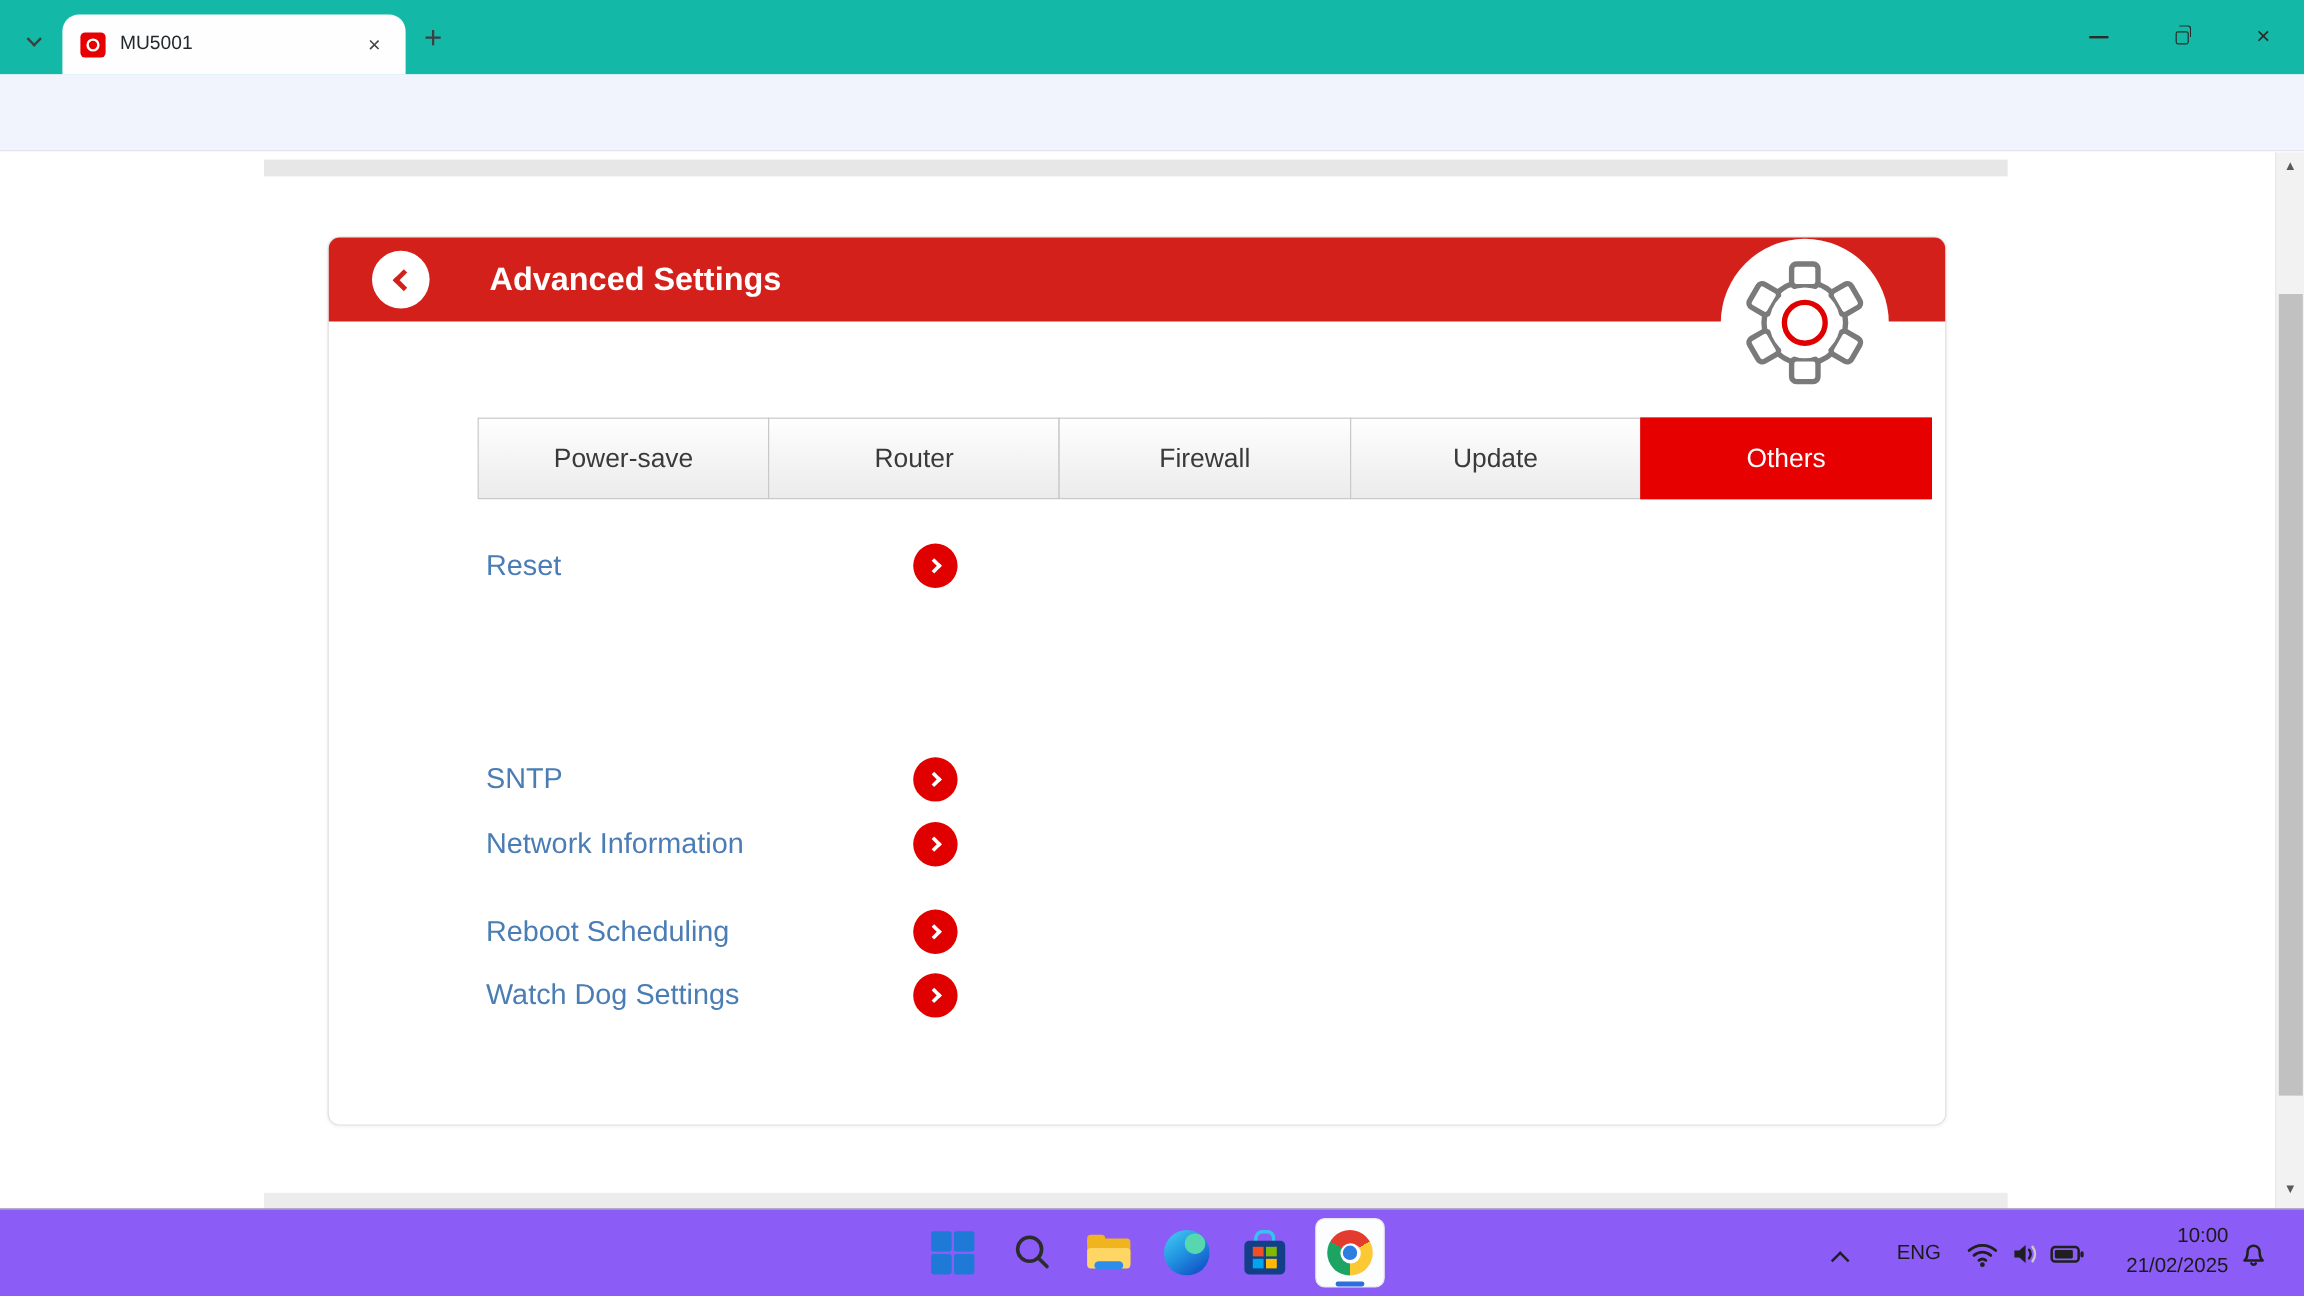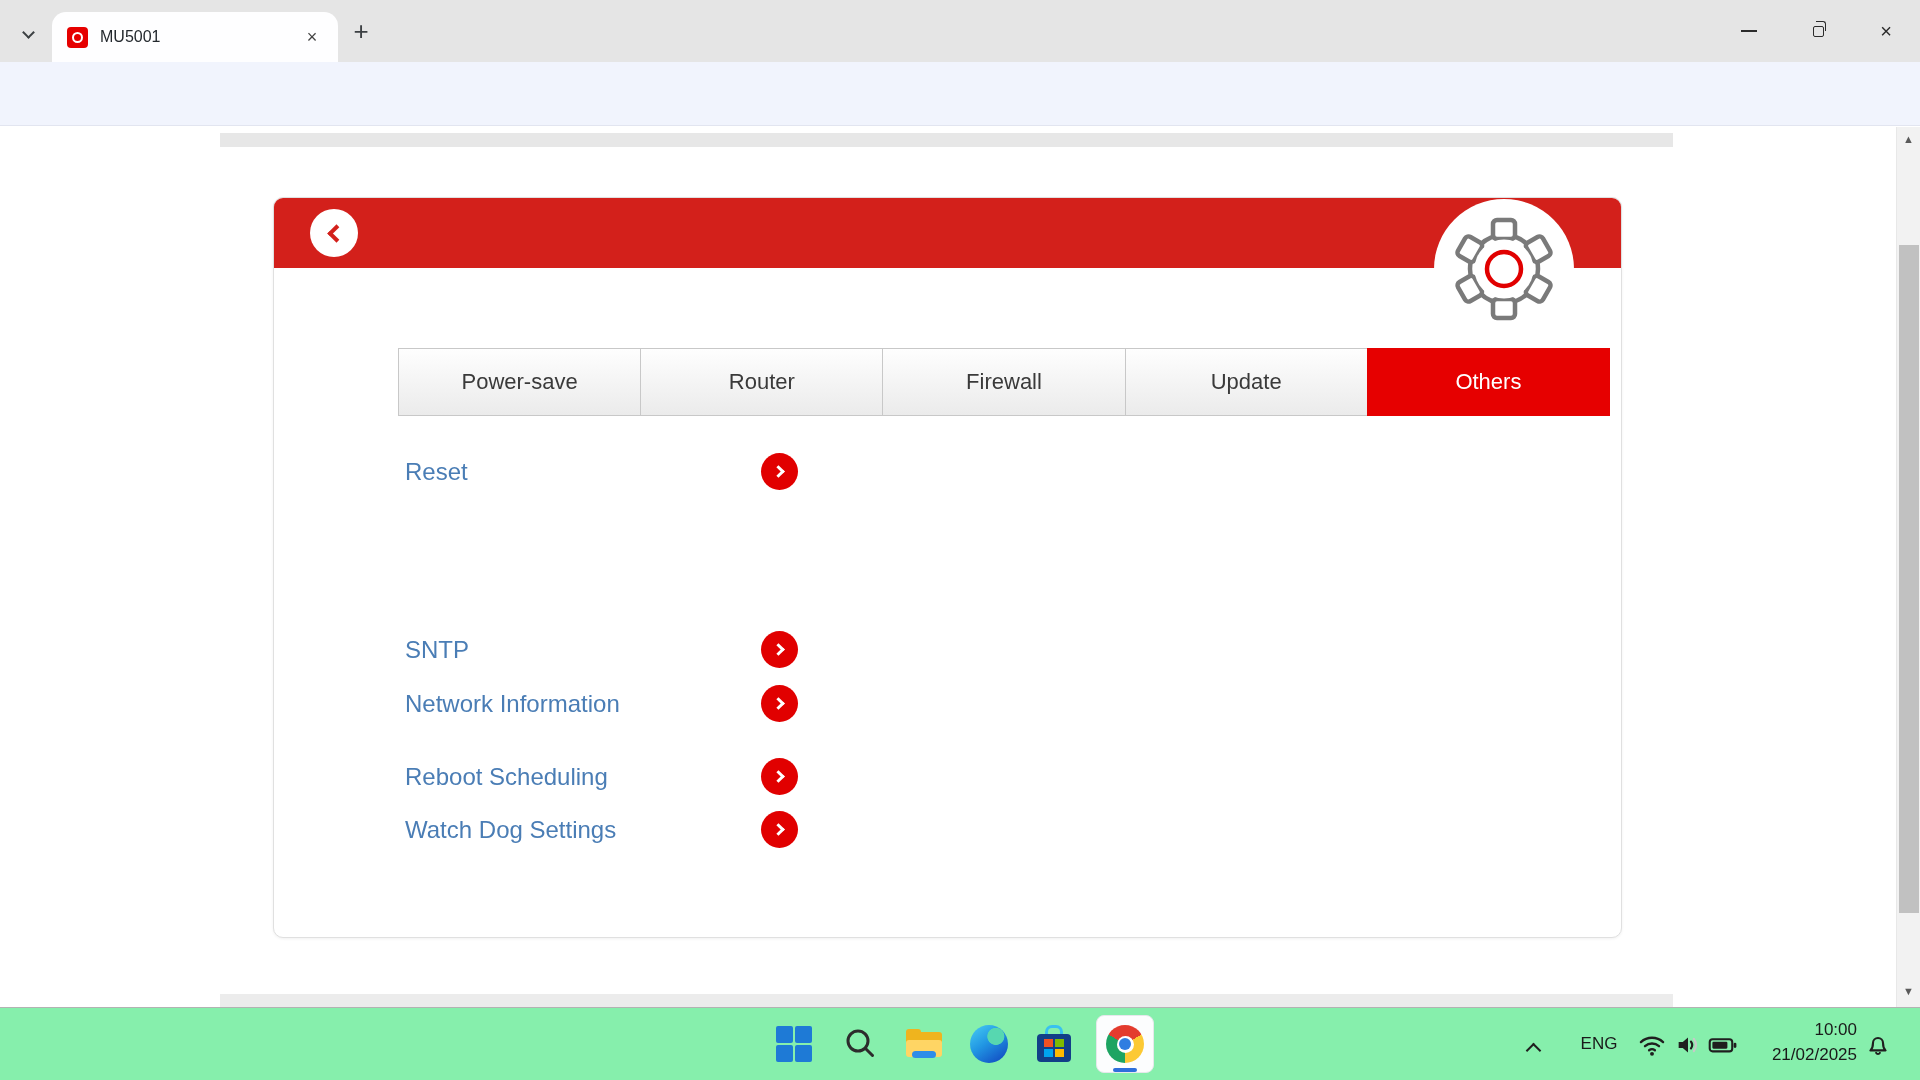--- a/index.html
+++ b/index.html
@@ -1,21 +1,21 @@
 <!DOCTYPE html>
 <html><head>
 <meta charset="utf-8">
 <style>
   * { box-sizing: border-box; margin: 0; padding: 0; }
   html,body { width:1920px; height:1080px; overflow:hidden;
     font-family:"Liberation Sans", sans-serif; background:#fff; }
   .abs { position:absolute; }
 
   
-  #tabstrip { left:0; top:0; width:1920px; height:62px; background:#e5e5e5; }
+  #tabstrip { left:0; top:0; width:1920px; height:62px; background:#14b8a6; }
   #tab-search { left:10px; top:19px; width:36px; height:30px; border-radius:9px;
     display:flex; align-items:center; justify-content:center; }
   .chev-down { width:9px; height:9px; border-right:2.4px solid #3c4043; border-bottom:2.4px solid #3c4043;
     transform:rotate(45deg); margin-top:-4px; }
   #tab { left:52px; top:12px; width:286px; height:50px; background:#fefeff;
     border-radius:14px 14px 0 0; display:flex; align-items:center; }
   #favicon { width:21px; height:21px; margin-left:15px; background:#e60000; border-radius:4px;
     display:flex; align-items:center; justify-content:center; }
   #favicon span { width:11px; height:11px; border:2.6px solid #fff; border-radius:50%; display:block; }
   #tab-title { margin-left:12px; font-size:16px; color:#24292e; }
@@ -79,21 +79,21 @@
   .chev-right { width:9px; height:9px; border-top:3px solid #fff; border-right:3px solid #fff;
     transform:rotate(45deg); margin-left:-3px; }
 
   
   #scrollbar { left:1896px; top:127px; width:24px; height:880px; background:#f2f2f2; border-left:1px solid #e8e8e8; }
   .sb-arrow { left:0; width:23px; text-align:center; font-size:11px; color:#5a5a5a; }
   #sb-up { top:6px; } #sb-down { top:858px; }
   #sb-thumb { left:2px; top:118px; width:20px; height:668px; background:#c1c1c1; }
 
   
-  #taskbar { left:0; top:1007px; width:1920px; height:73px; background:#86efac; border-top:1px solid #b3b3b3; }
+  #taskbar { left:0; top:1007px; width:1920px; height:73px; background:#8b5cf6; border-top:1px solid #b3b3b3; }
   .tb-icon { top:16px; width:40px; height:40px; display:flex; align-items:center; justify-content:center; }
   #tb-start { left:774px; } #tb-search { left:840px; } #tb-explorer { left:904px; }
   #tb-edge { left:969px; } #tb-store { left:1034px; } 
   #chrome-plate { left:1096px; top:7px; width:58px; height:58px; background:#fcfdfe; border:1px solid #e6e8ec;
     border-radius:8px; display:flex; align-items:center; justify-content:center; }
   #chrome-underline { left:1113px; top:60px; width:24px; height:4px; border-radius:2px; background:#2e6fdb; }
 
   .win-grid { width:36px; height:36px; display:grid; grid-template-columns:17px 17px; grid-template-rows:17px 17px; gap:2px; }
   .win-grid div { background:#1e7ad6; border-radius:2px; }
   .chrome-ball { width:38px; height:38px; border-radius:50%;
@@ -181,20 +181,21 @@
 
 <div class="abs" id="page">
   <div class="abs gray-strip" id="strip-top"></div>
   <div class="abs gray-strip" id="strip-bottom"></div>
 
   <div class="abs" id="card">
     <div class="abs" id="card-header">
       <div class="abs" id="back-circle">
         <span class="chev-left-red"></span>
       </div>
+      <div class="abs" id="card-title">Advanced Settings</div>
     </div>
     <div class="abs" id="gear-badge">
       <svg width="104" height="104" viewBox="0 0 104 104">
         <g stroke="#7a7a7a" stroke-width="4.5" fill="#fff">
           <circle cx="52" cy="52" r="34"></circle>
           <rect x="41" y="3" width="22" height="19" rx="4" transform="rotate(0 52 52)"></rect>
           <rect x="41" y="3" width="22" height="19" rx="4" transform="rotate(60 52 52)"></rect>
           <rect x="41" y="3" width="22" height="19" rx="4" transform="rotate(120 52 52)"></rect>
           <rect x="41" y="3" width="22" height="19" rx="4" transform="rotate(180 52 52)"></rect>
           <rect x="41" y="3" width="22" height="19" rx="4" transform="rotate(240 52 52)"></rect>

